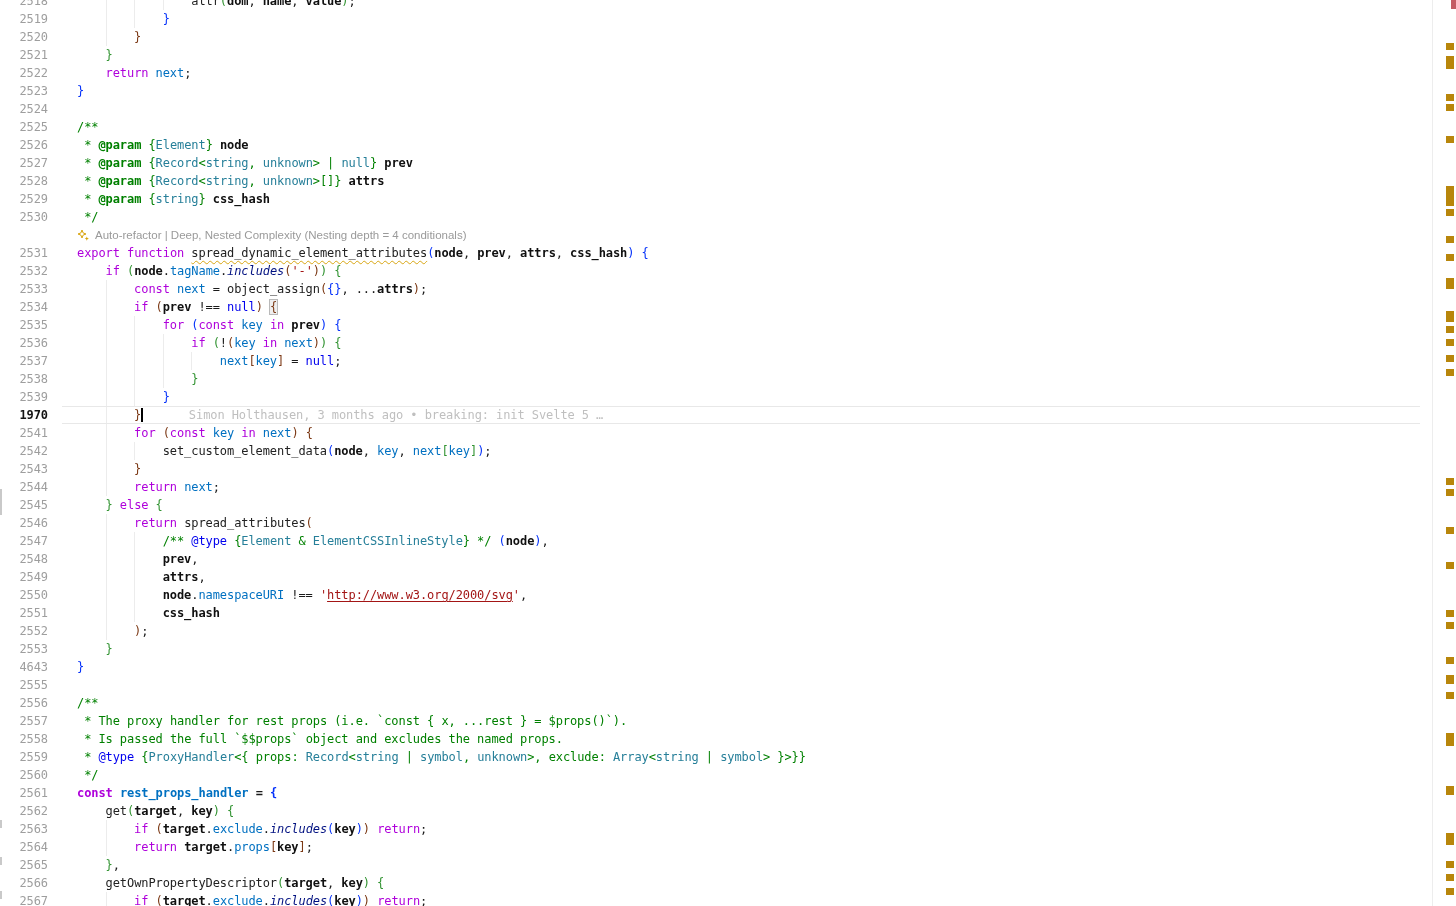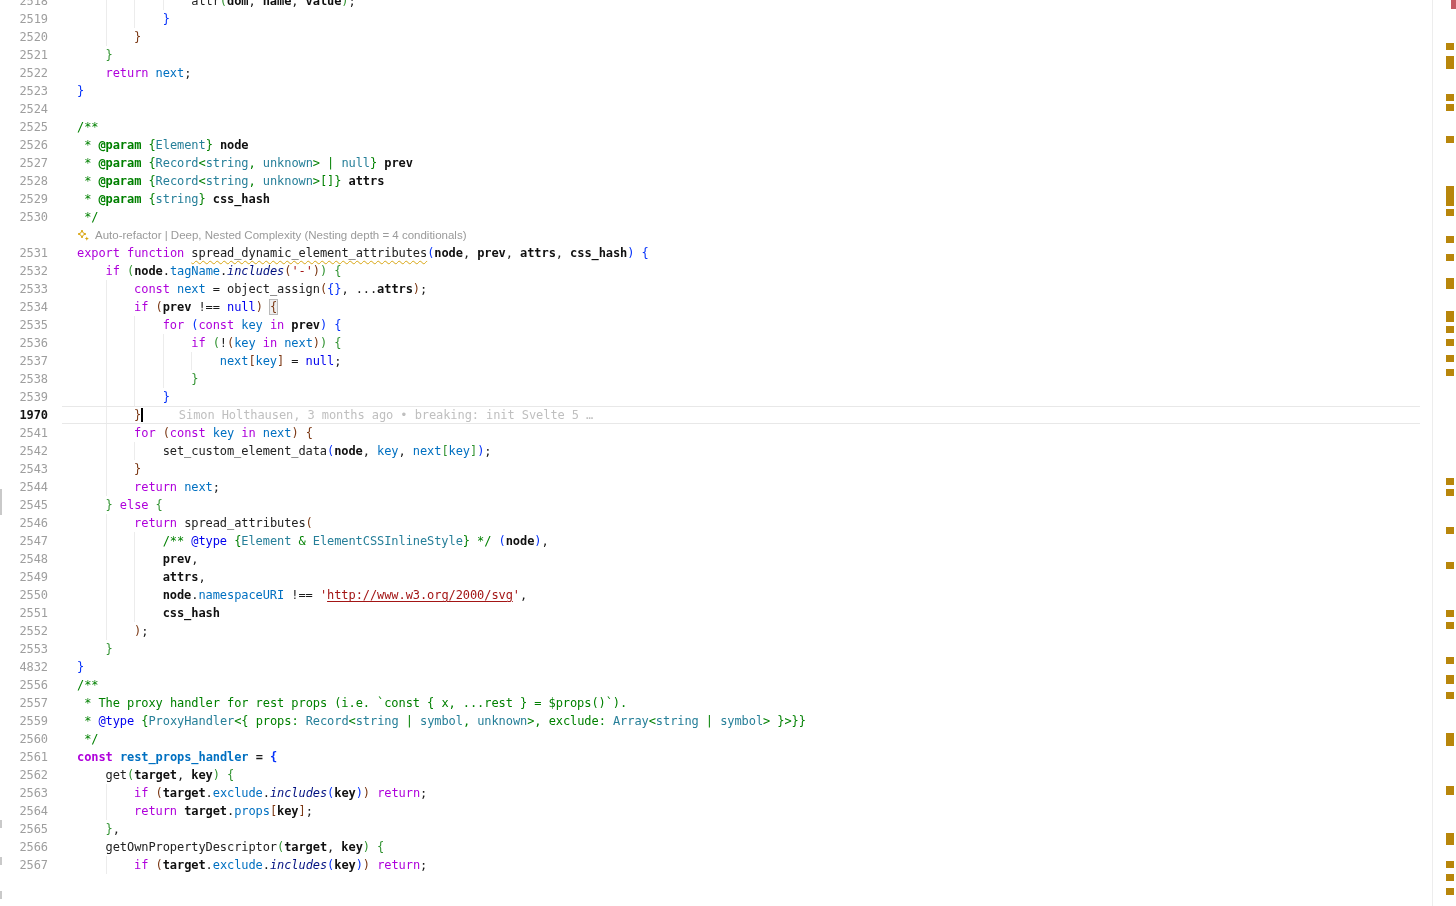--- a/index.html
+++ b/index.html
@@ -15,21 +15,21 @@
     position:absolute;left:0;top:0;width:48px;height:18px;
     text-align:right;color:#9e9e9e;user-select:none;
   }
   .row.active .gutter{color:#141414;font-weight:bold;}
   .code{position:absolute;left:77px;top:0;right:0;height:18px;}
   .guide{position:absolute;top:0;bottom:0;width:1px;background:#ececec;}
   .toks{position:relative;display:inline-block;height:18px;}
   .hl-top,.hl-bot{position:absolute;left:62px;right:12px;height:1px;background:#e8e8e8;}
   .hl-top{top:0;} .hl-bot{bottom:0;}
   .cursor{display:inline-block;width:1.6px;height:14px;background:#000;vertical-align:middle;margin:-2px 0 0 0;}
-  .blame{color:#bfbfbf;margin-left:36px;}
+  .blame{color:#bfbfbf;margin-left:46px;}
   .wavy{text-decoration:underline;text-decoration-style:wavy;text-decoration-color:#d8a613;text-decoration-thickness:1px;text-underline-offset:3px;margin-top:6px;}
   .match{outline:1px solid #b9b9b9;background:#efefef;}
   .lnk{text-decoration:underline;text-underline-offset:2px;}
   .codelens{
     font-family:"Liberation Sans","DejaVu Sans",sans-serif;
     font-size:11.5px;color:#9a9a9a;letter-spacing:0;
     display:flex;align-items:center;gap:5px;height:18px;
   }
   #ruler{position:absolute;top:0;right:0;width:24px;height:906px;}
   #ruler .sep{position:absolute;left:0;top:0;bottom:0;width:1px;background:#ededed;}
@@ -80,23 +80,25 @@
       <div class="row"><div class="gutter">2544</div><div class="code"><div class="guide" style="left: 28.56px;"></div><span class="toks" style="padding-left: 57.12px;"><span class="tk-kw">return</span><span class="tk-pun"> </span><span class="tk-var">next</span><span class="tk-pun">;</span></span></div></div>
       <div class="row"><div class="gutter">2545</div><div class="code"><span class="toks" style="padding-left: 28.56px;"><span class="tk-b2">}</span><span class="tk-pun"> </span><span class="tk-kw">else</span><span class="tk-pun"> </span><span class="tk-b2">{</span></span></div></div>
       <div class="row"><div class="gutter">2546</div><div class="code"><div class="guide" style="left: 28.56px;"></div><span class="toks" style="padding-left: 57.12px;"><span class="tk-kw">return</span><span class="tk-pun"> </span><span class="tk-fn">spread_attributes</span><span class="tk-b3">(</span></span></div></div>
       <div class="row"><div class="gutter">2547</div><div class="code"><div class="guide" style="left: 28.56px;"></div><div class="guide" style="left: 57.12px;"></div><span class="toks" style="padding-left: 85.68px;"><span class="tk-cmt">/** </span><span class="tk-jsb">@type</span><span class="tk-cmt"> {</span><span class="tk-typ">Element</span><span class="tk-cmt"> &amp; </span><span class="tk-typ">ElementCSSInlineStyle</span><span class="tk-cmt">} */</span><span class="tk-pun"> </span><span class="tk-b1">(</span><span class="tk-pn">node</span><span class="tk-b1">)</span><span class="tk-pun">,</span></span></div></div>
       <div class="row"><div class="gutter">2548</div><div class="code"><div class="guide" style="left: 28.56px;"></div><div class="guide" style="left: 57.12px;"></div><span class="toks" style="padding-left: 85.68px;"><span class="tk-pn">prev</span><span class="tk-pun">,</span></span></div></div>
       <div class="row"><div class="gutter">2549</div><div class="code"><div class="guide" style="left: 28.56px;"></div><div class="guide" style="left: 57.12px;"></div><span class="toks" style="padding-left: 85.68px;"><span class="tk-pn">attrs</span><span class="tk-pun">,</span></span></div></div>
       <div class="row"><div class="gutter">2550</div><div class="code"><div class="guide" style="left: 28.56px;"></div><div class="guide" style="left: 57.12px;"></div><span class="toks" style="padding-left: 85.68px;"><span class="tk-pn">node</span><span class="tk-pun">.</span><span class="tk-var">namespaceURI</span><span class="tk-pun"> !== </span><span class="tk-str">'</span><span class="tk-str lnk">http://www.w3.org/2000/svg</span><span class="tk-str">'</span><span class="tk-pun">,</span></span></div></div>
       <div class="row"><div class="gutter">2551</div><div class="code"><div class="guide" style="left: 28.56px;"></div><div class="guide" style="left: 57.12px;"></div><span class="toks" style="padding-left: 85.68px;"><span class="tk-pn">css_hash</span></span></div></div>
       <div class="row"><div class="gutter">2552</div><div class="code"><div class="guide" style="left: 28.56px;"></div><span class="toks" style="padding-left: 57.12px;"><span class="tk-b3">)</span><span class="tk-pun">;</span></span></div></div>
       <div class="row"><div class="gutter">2553</div><div class="code"><span class="toks" style="padding-left: 28.56px;"><span class="tk-b2">}</span></span></div></div>
-      <div class="row"><div class="gutter">4832</div><div class="code"><span class="toks" style="padding-left: 0px;"><span class="tk-b1">}</span></span></div></div>
+      <div class="row"><div class="gutter">4643</div><div class="code"><span class="toks" style="padding-left: 0px;"><span class="tk-b1">}</span></span></div></div>
+      <div class="row"><div class="gutter">2555</div><div class="code"><span class="toks" style="padding-left: 0px;"></span></div></div>
       <div class="row"><div class="gutter">2556</div><div class="code"><span class="toks" style="padding-left: 0px;"><span class="tk-cmt">/**</span></span></div></div>
       <div class="row"><div class="gutter">2557</div><div class="code"><span class="toks" style="padding-left: 0px;"><span class="tk-cmt"> * The proxy handler for rest props (i.e. `const { x, ...rest } = $props()`).</span></span></div></div>
+      <div class="row"><div class="gutter">2558</div><div class="code"><span class="toks" style="padding-left: 0px;"><span class="tk-cmt"> * Is passed the full `$$props` object and excludes the named props.</span></span></div></div>
       <div class="row"><div class="gutter">2559</div><div class="code"><span class="toks" style="padding-left: 0px;"><span class="tk-cmt"> * </span><span class="tk-jsb">@type</span><span class="tk-cmt"> {</span><span class="tk-typ">ProxyHandler</span><span class="tk-cmt">&lt;{ props: </span><span class="tk-typ">Record</span><span class="tk-cmt">&lt;</span><span class="tk-typ">string</span><span class="tk-cmt"> | </span><span class="tk-typ">symbol</span><span class="tk-cmt">, </span><span class="tk-typ">unknown</span><span class="tk-cmt">&gt;, exclude: </span><span class="tk-typ">Array</span><span class="tk-cmt">&lt;</span><span class="tk-typ">string</span><span class="tk-cmt"> | </span><span class="tk-typ">symbol</span><span class="tk-cmt">&gt; }&gt;}}</span></span></div></div>
       <div class="row"><div class="gutter">2560</div><div class="code"><span class="toks" style="padding-left: 0px;"><span class="tk-cmt"> */</span></span></div></div>
       <div class="row"><div class="gutter">2561</div><div class="code"><span class="toks" style="padding-left: 0px; font-weight: bold;"><span class="tk-kw">const</span><span class="tk-pun"> </span><span class="tk-var">rest_props_handler</span><span class="tk-pun"> = </span><span class="tk-b1">{</span></span></div></div>
       <div class="row"><div class="gutter">2562</div><div class="code"><span class="toks" style="padding-left: 28.56px;"><span class="tk-fn">get</span><span class="tk-b2">(</span><span class="tk-pn">target</span><span class="tk-pun">, </span><span class="tk-pn">key</span><span class="tk-b2">)</span><span class="tk-pun"> </span><span class="tk-b2">{</span></span></div></div>
       <div class="row"><div class="gutter">2563</div><div class="code"><div class="guide" style="left: 28.56px;"></div><span class="toks" style="padding-left: 57.12px;"><span class="tk-kw">if</span><span class="tk-pun"> </span><span class="tk-b3">(</span><span class="tk-pn">target</span><span class="tk-pun">.</span><span class="tk-var">exclude</span><span class="tk-pun">.</span><span class="tk-id">includes</span><span class="tk-b1">(</span><span class="tk-pn">key</span><span class="tk-b1">)</span><span class="tk-b3">)</span><span class="tk-pun"> </span><span class="tk-kw">return</span><span class="tk-pun">;</span></span></div></div>
       <div class="row"><div class="gutter">2564</div><div class="code"><div class="guide" style="left: 28.56px;"></div><span class="toks" style="padding-left: 57.12px;"><span class="tk-kw">return</span><span class="tk-pun"> </span><span class="tk-pn">target</span><span class="tk-pun">.</span><span class="tk-var">props</span><span class="tk-b3">[</span><span class="tk-pn">key</span><span class="tk-b3">]</span><span class="tk-pun">;</span></span></div></div>
       <div class="row"><div class="gutter">2565</div><div class="code"><span class="toks" style="padding-left: 28.56px;"><span class="tk-b2">}</span><span class="tk-pun">,</span></span></div></div>
       <div class="row"><div class="gutter">2566</div><div class="code"><span class="toks" style="padding-left: 28.56px;"><span class="tk-fn">getOwnPropertyDescriptor</span><span class="tk-b2">(</span><span class="tk-pn">target</span><span class="tk-pun">, </span><span class="tk-pn">key</span><span class="tk-b2">)</span><span class="tk-pun"> </span><span class="tk-b2">{</span></span></div></div>
       <div class="row"><div class="gutter">2567</div><div class="code"><div class="guide" style="left: 28.56px;"></div><span class="toks" style="padding-left: 57.12px;"><span class="tk-kw">if</span><span class="tk-pun"> </span><span class="tk-b3">(</span><span class="tk-pn">target</span><span class="tk-pun">.</span><span class="tk-var">exclude</span><span class="tk-pun">.</span><span class="tk-id">includes</span><span class="tk-b1">(</span><span class="tk-pn">key</span><span class="tk-b1">)</span><span class="tk-b3">)</span><span class="tk-pun"> </span><span class="tk-kw">return</span><span class="tk-pun">;</span></span></div></div>
     </div>

